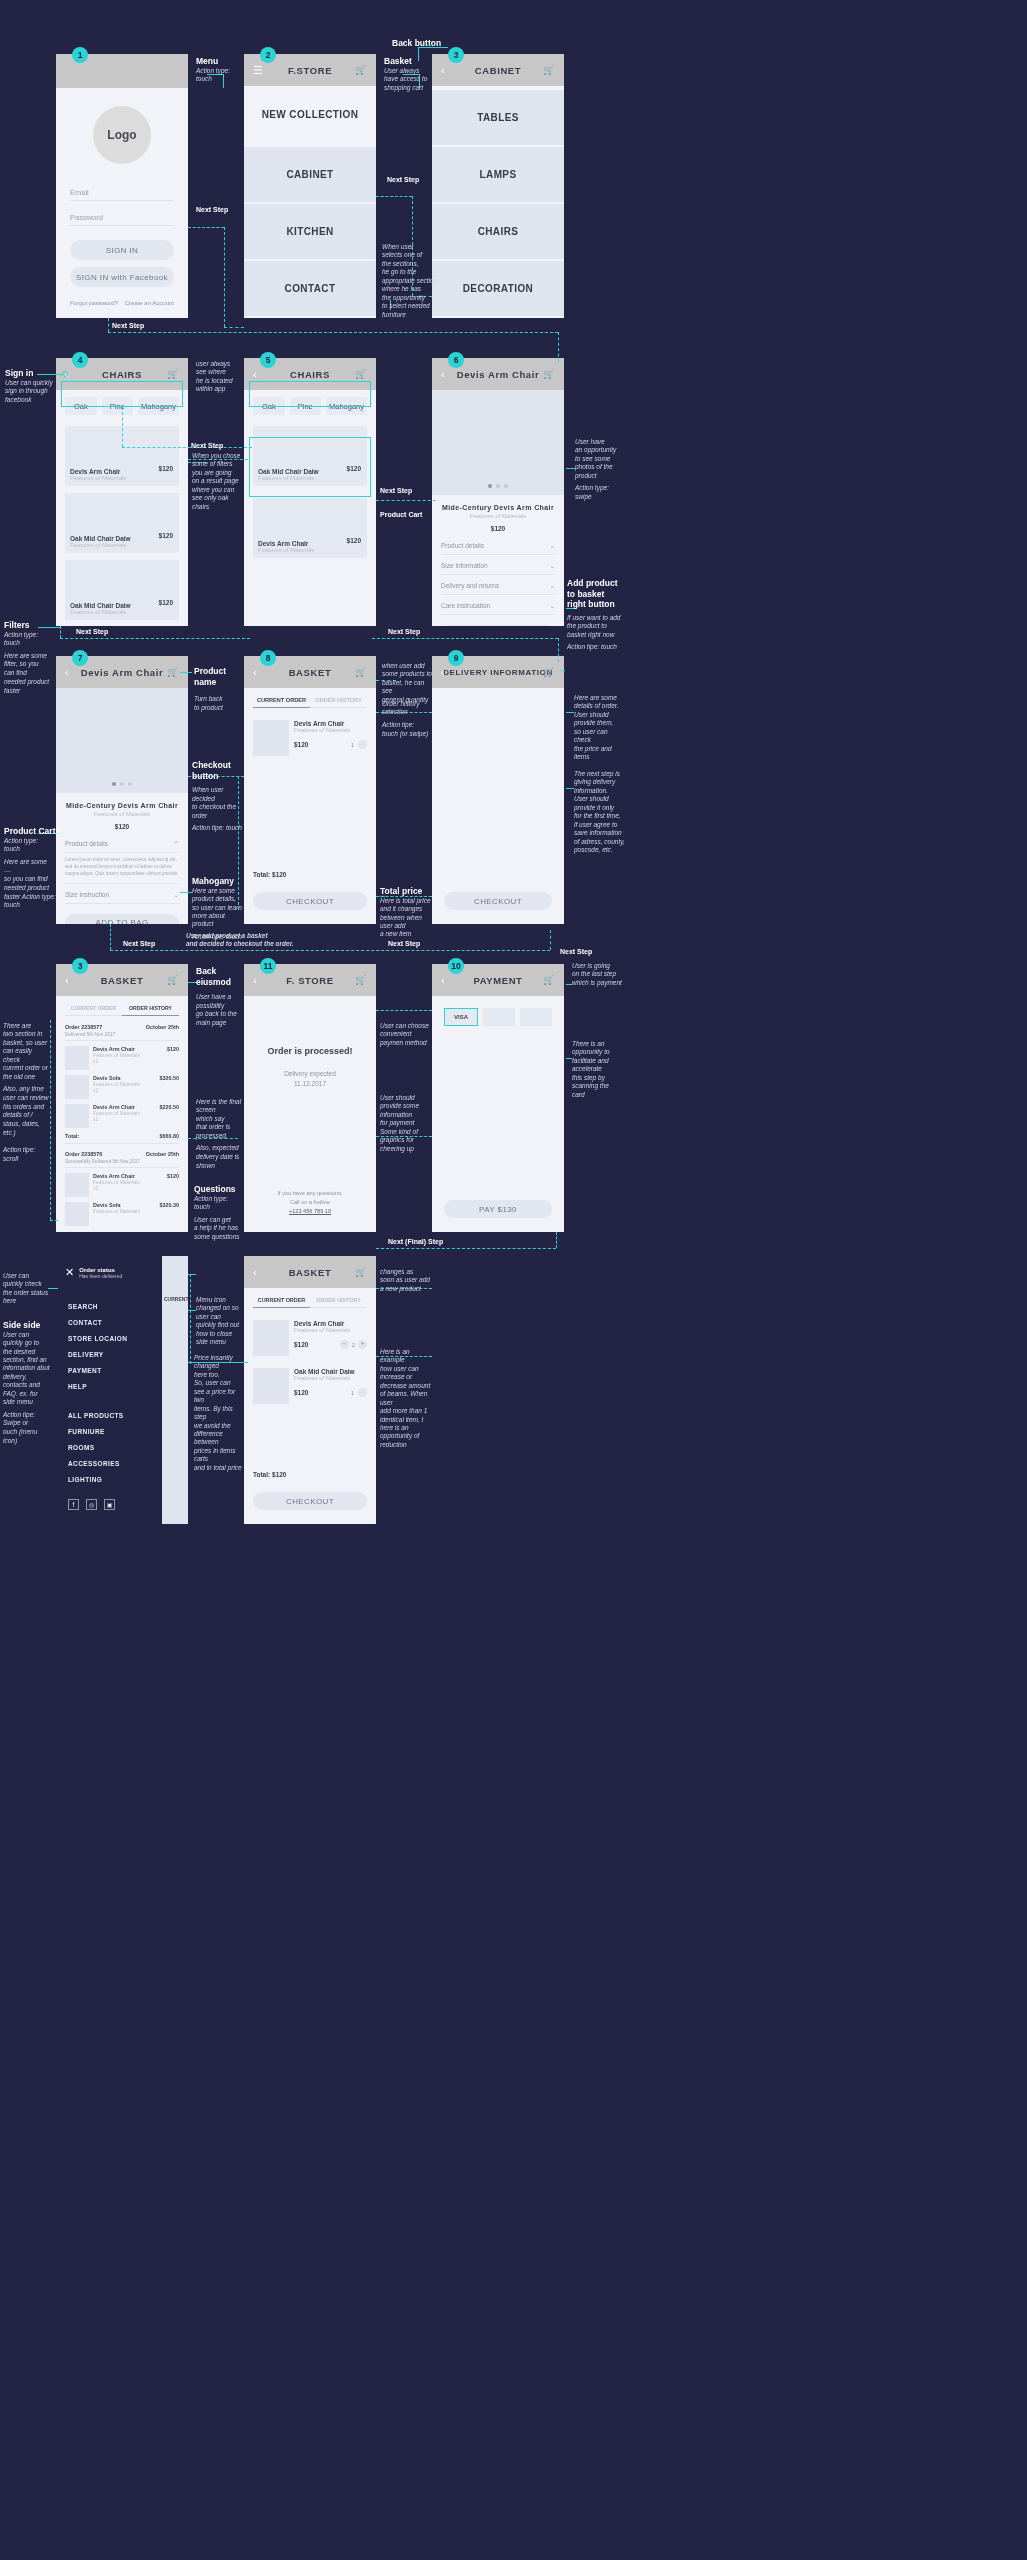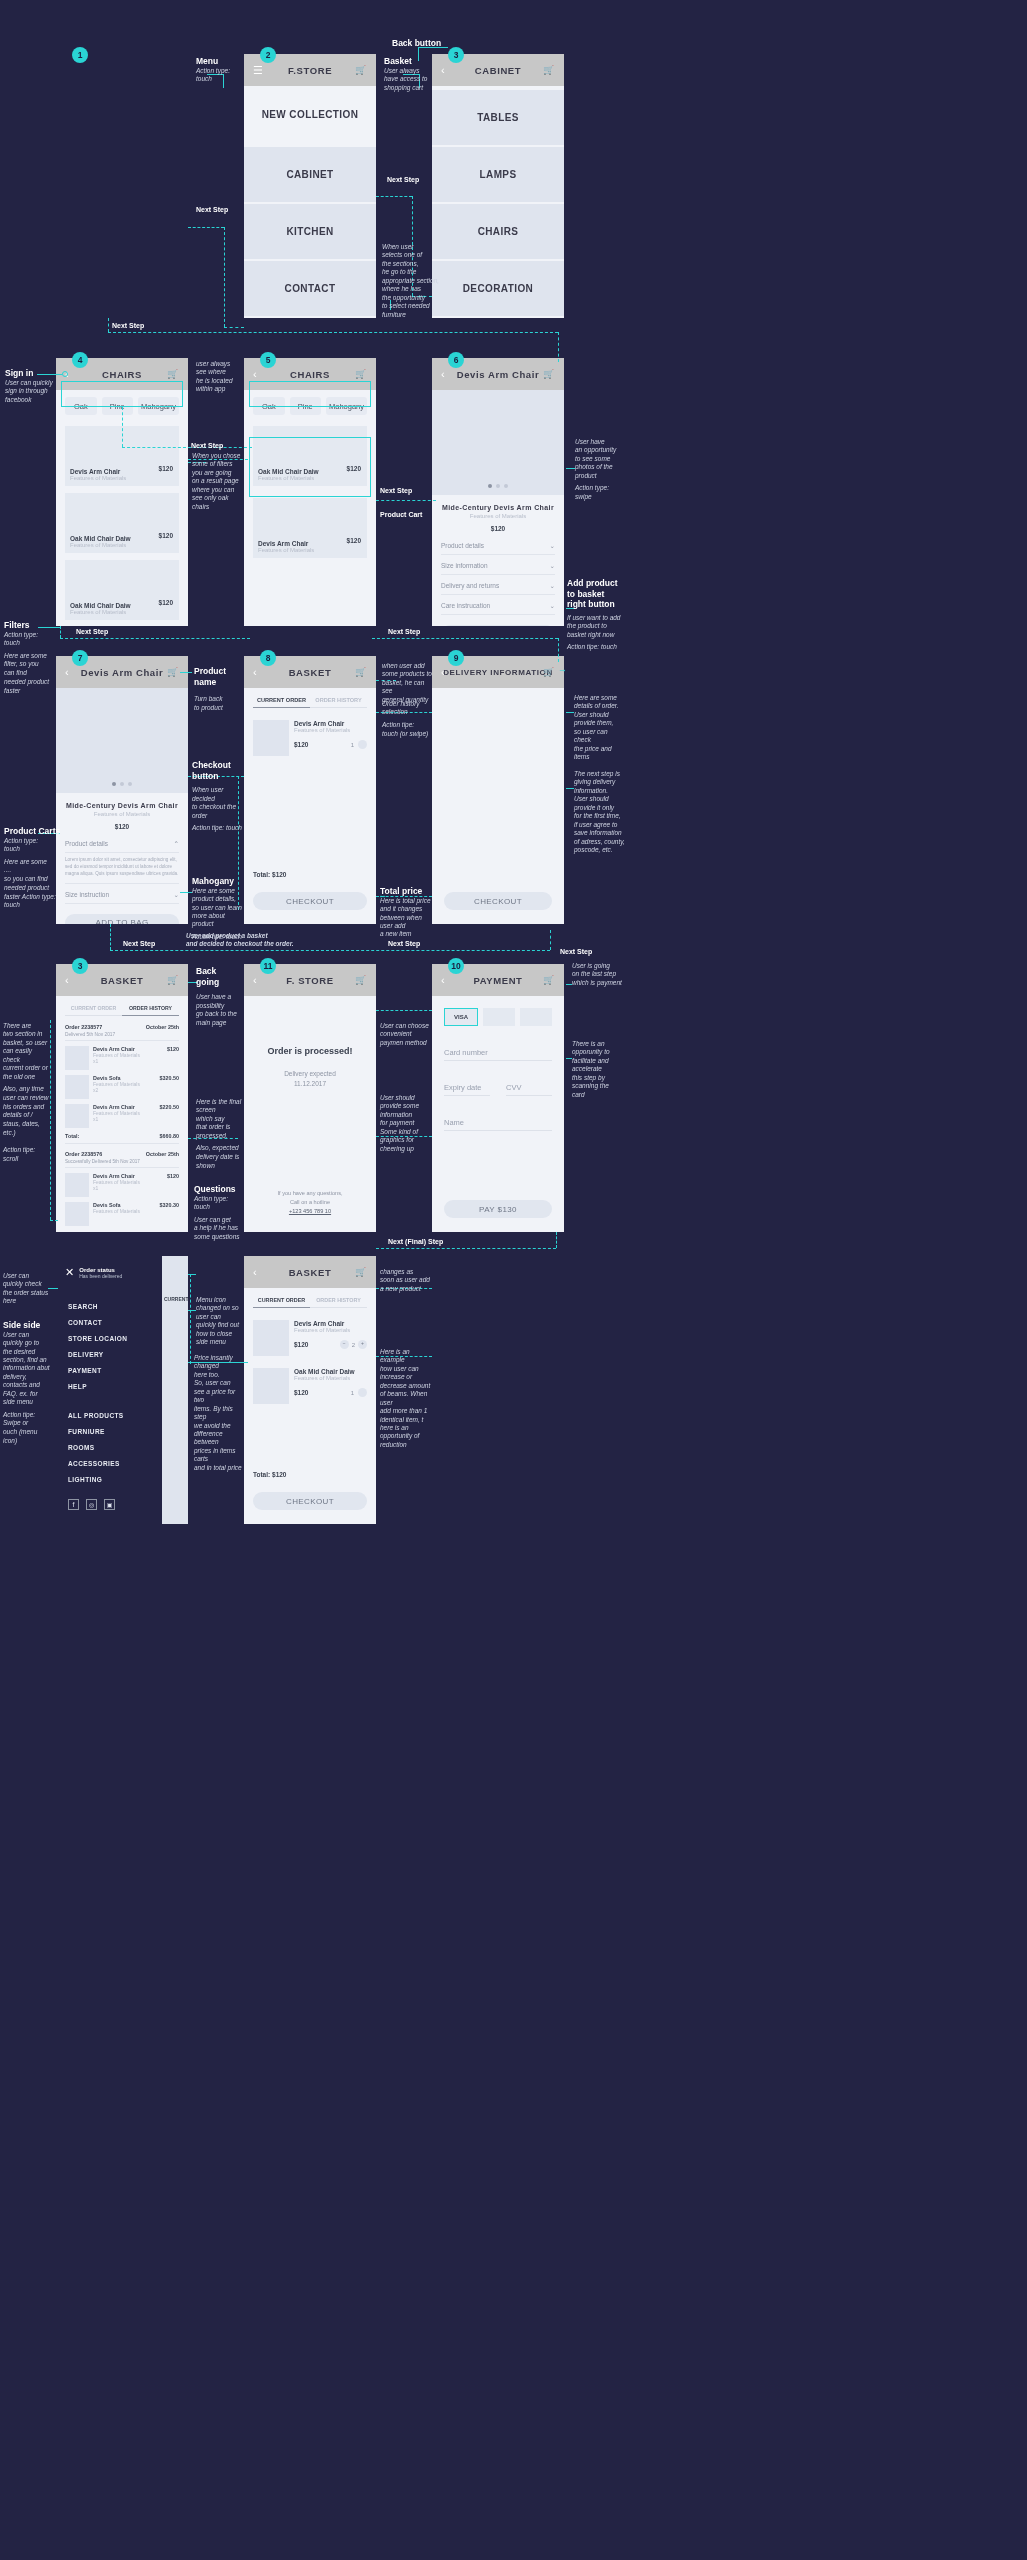--- a/index.html
+++ b/index.html
@@ -85,20 +85,36 @@
   .dots i.on { background:#8d94a3; }
   .sm { font-size:6px; color:#8d94a3; }
   .sidelist { font-size:6.5px; font-weight:bold; color:#e8ebf2; letter-spacing:.4px; }
 </style>
 </head>
 <body>
 
 <div class="canvas">
 
 <div class="num" style="left:72px;top:47px">1</div>
+<div class="screen" style="left:56px;top:54px;width:132px;height:264px">
+  <div class="bar" style="height:34px"></div>
+  <div style="display:flex;justify-content:center;margin-top:18px">
+    <div class="avatar">Logo</div>
+  </div>
+  <div style="padding:0 14px;margin-top:24px">
+    <div class="field">Email</div>
+    <div class="field" style="margin-top:12px">Password</div>
+    <div class="pillbtn" style="margin-top:14px">SIGN IN</div>
+    <div class="pillbtn" style="margin-top:7px">SIGN IN with Facebook</div>
+  </div>
+  <div style="position:absolute;bottom:12px;left:14px;right:14px;display:flex;justify-content:space-between">
+    <span class="sm">Forgot password?</span>
+    <span class="sm">Create an Account</span>
+  </div>
+</div>
 
 <div class="num" style="left:260px;top:47px">2</div>
 <div class="screen" style="left:244px;top:54px;width:132px;height:264px">
   <div class="bar">
     <span class="ic l">☰</span>
     <span class="t">F.STORE</span>
     <span class="ic r" style="font-size:9px">🛒</span>
   </div>
   <div style="height:56px;display:flex;align-items:center;justify-content:center">
     <span class="row-lbl" style="font-size:10px">NEW COLLECTION</span>
@@ -633,28 +649,20 @@
   <div class="bar">
     <span class="ic l">‹</span>
     <span class="t">PAYMENT</span>
     <span class="ic r" style="font-size:9px">🛒</span>
   </div>
   <div style="display:flex;gap:5px;padding:12px 12px 0">
     <div style="flex:1;height:18px;background:#e4e9f1;border:1px solid #2ad4d4;display:flex;align-items:center;justify-content:center;font-size:6px;font-weight:bold;color:#3c4250">VISA</div>
     <div style="flex:1;height:18px;background:#e4e9f1"></div>
     <div style="flex:1;height:18px;background:#e4e9f1"></div>
   </div>
-  <div style="padding:0 12px">
-    <div class="field" style="margin-top:22px">Card number</div>
-    <div style="display:flex;gap:16px;margin-top:22px">
-      <div class="field" style="flex:1">Expiry date</div>
-      <div class="field" style="flex:1">CVV</div>
-    </div>
-    <div class="field" style="margin-top:22px">Name</div>
-  </div>
   <div class="pillbtn" style="position:absolute;bottom:14px;left:12px;right:12px;height:18px">PAY $130</div>
 </div>
 
 <div class="an" style="left:3px;top:1022px;width:50px">
   <div class="s" style="white-space:pre-line">There are
 two section in
 basket, so user
 can easily
 check
 current order or
@@ -664,21 +672,21 @@
 his orders and
 details of /
 staus, dates,
 etc.)
 
 Action tipe:
 scroll</div>
 </div>
 <div class="an" style="left:196px;top:966px;width:44px">
   <div class="h" style="white-space:pre-line">Back
-going</div>
+eiusmod</div>
   <div class="s" style="white-space:pre-line;margin-top:6px">User have a
 possibility
 go back to the
 main page</div>
 </div>
 <div class="an" style="left:196px;top:1098px;width:46px">
   <div class="s" style="white-space:pre-line">Here is the final
 screen
 which say
 that order is

